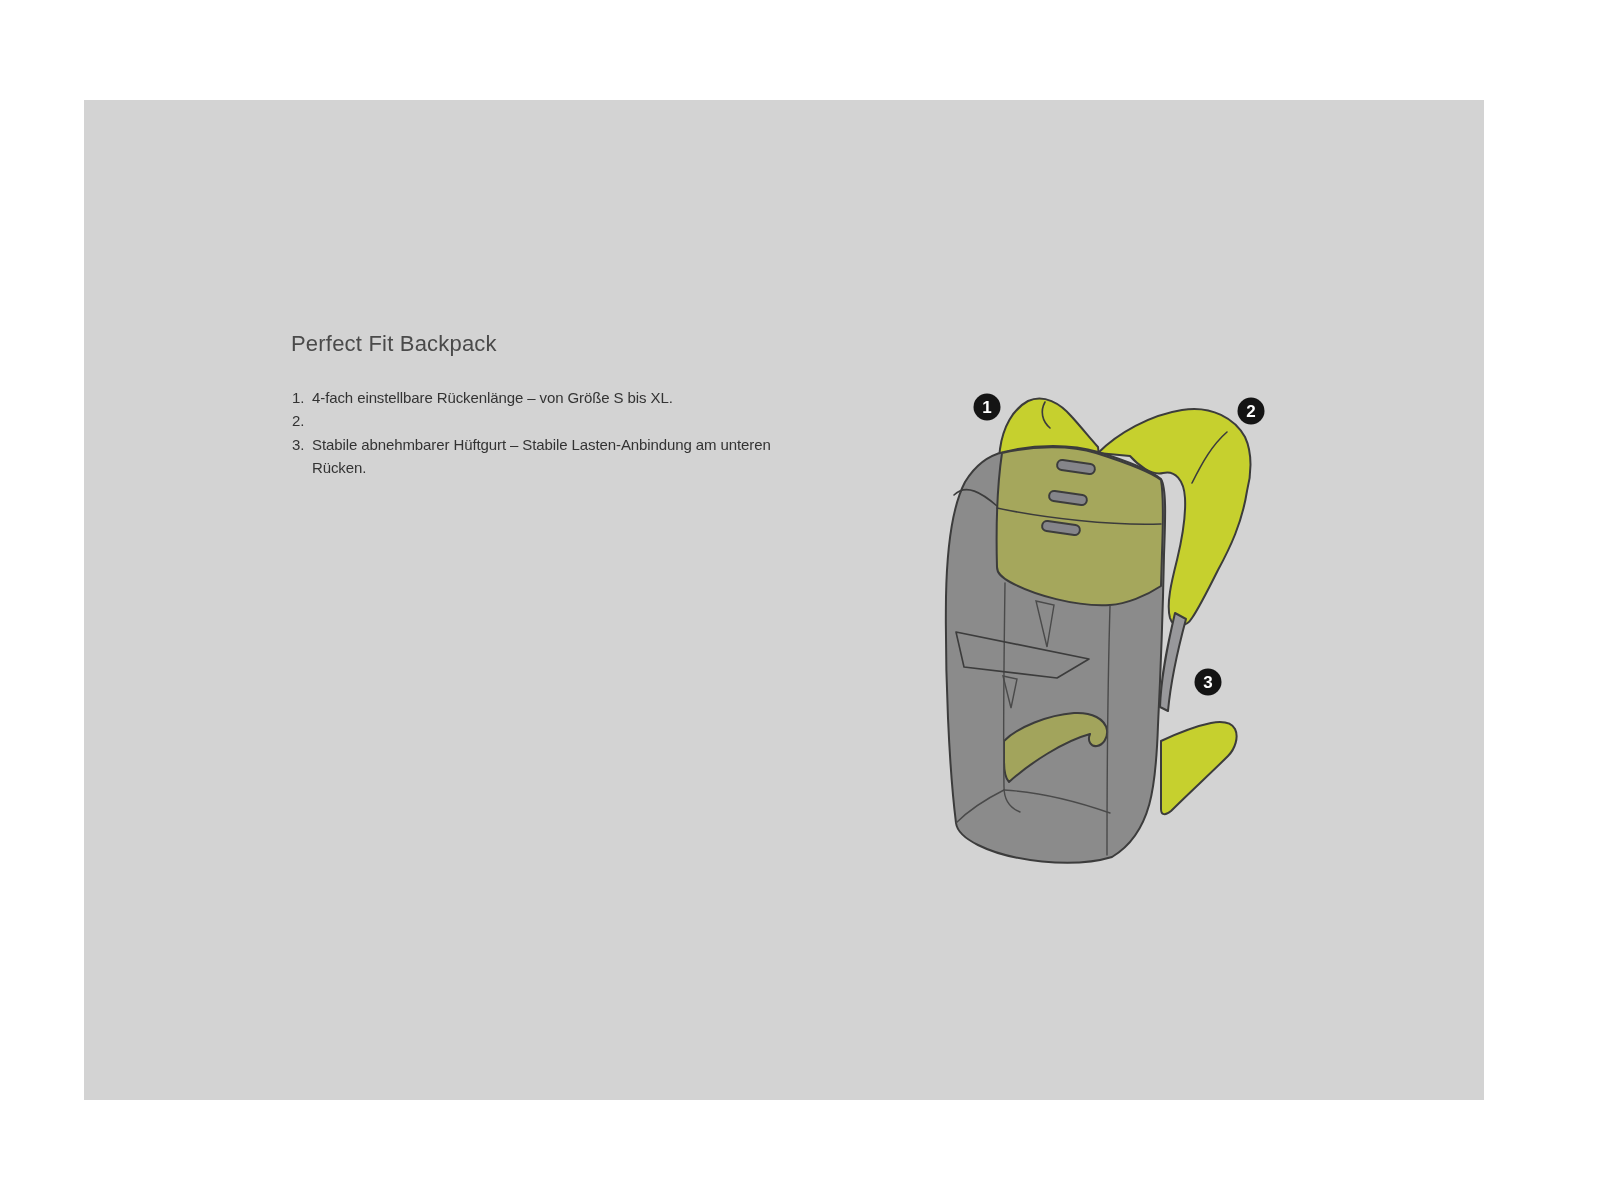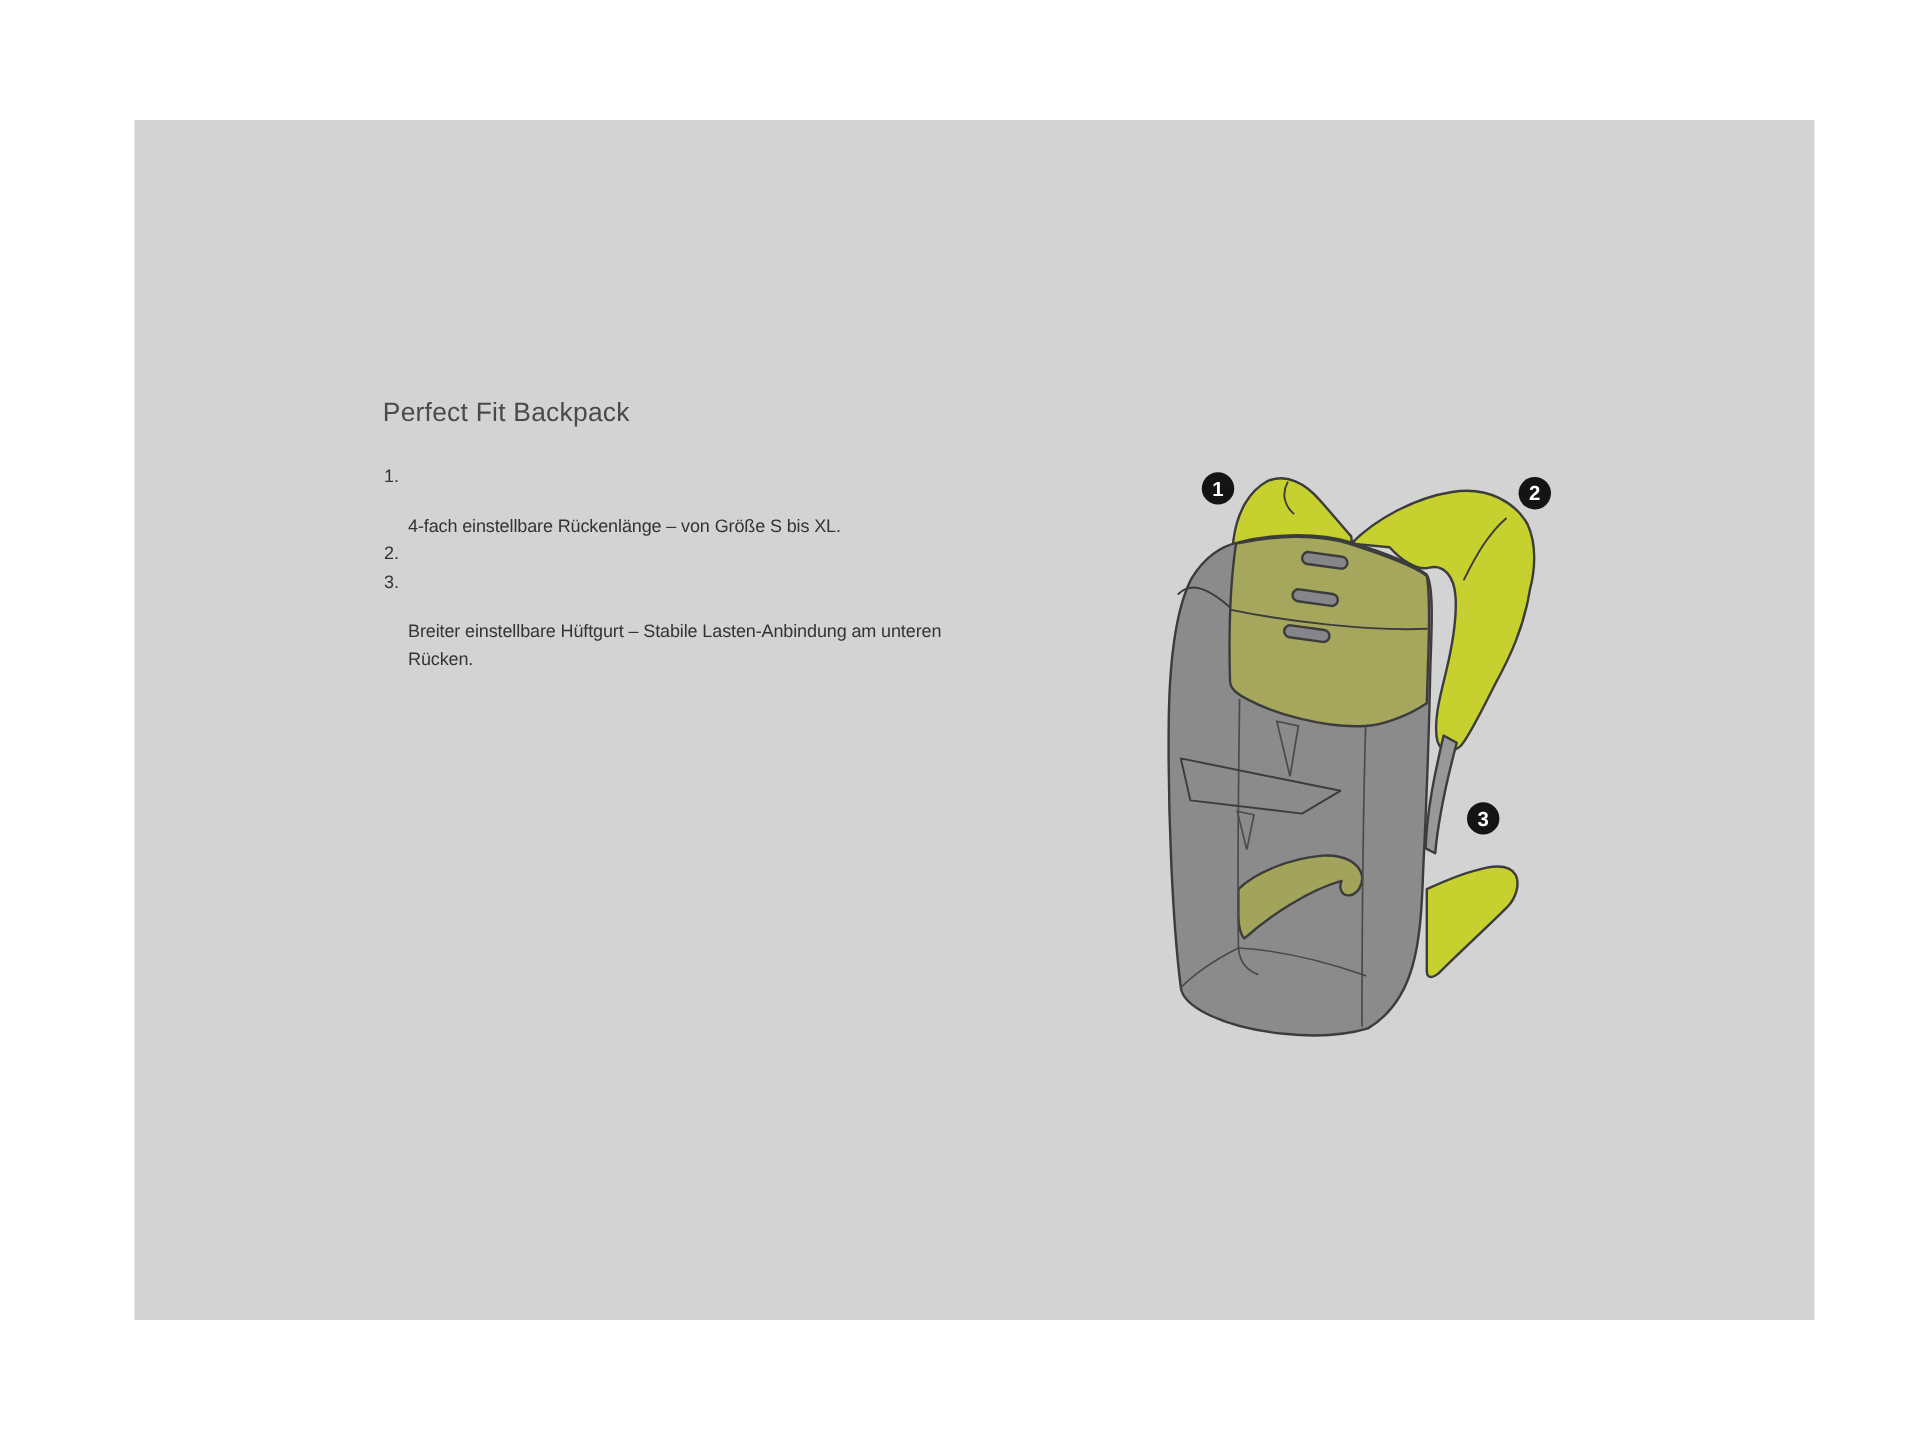--- a/index.html
+++ b/index.html
@@ -4,42 +4,42 @@
 <style>
   html,body{margin:0;padding:0;}
   body{
     width:1600px;height:1200px;
     background:#ffffff;
     font-family:"Liberation Sans","DejaVu Sans",sans-serif;
     position:relative;
     overflow:hidden;
   }
   .stage{
-    position:absolute;left:112px;top:100px;
+    position:absolute;left:84px;top:100px;
     width:1400px;height:1000px;
     background:#d3d3d3;
   }
   .page-title{
     position:absolute;left:207px;top:231px;
     margin:0;
     font-size:22px;font-weight:300;
     letter-spacing:.2px;
     color:#4a4a4a;
     line-height:1.2;
     white-space:nowrap;
   }
   .feature-list{
     position:absolute;left:208px;top:286px;
     font-size:15px;letter-spacing:-.1px;
     color:#333333;
     line-height:23.4px;
   }
   .feature-item{display:flex;}
   .feature-num{width:20px;flex:none;}
-  .feature-lines{white-space:nowrap;margin-top:41px;}
+  .feature-lines{white-space:nowrap;}
   .illustration{
     position:absolute;left:830px;top:275px;
     width:360px;height:500px;
   }
   
   .ol{stroke:#3c3c3c;stroke-width:2;stroke-linejoin:round;stroke-linecap:round;}
   .tl{stroke:#4a4a4a;stroke-width:1.4;fill:none;stroke-linecap:round;}
   .tl2{stroke:#3c3c3c;stroke-width:1.6;fill:none;stroke-linecap:round;stroke-linejoin:round;}
   .marker-label{
     font-family:"Liberation Sans","DejaVu Sans",sans-serif;
@@ -60,21 +60,21 @@
       <span class="feature-lines">
         <div>4-fach einstellbare Rückenlänge – von Größe S bis XL.</div>
       </span>
     </div>
     <div class="feature-item">
       <span class="feature-num">2.</span>
     </div>
     <div class="feature-item">
       <span class="feature-num">3.</span>
       <span class="feature-lines">
-        <div>Breiter einstellbare Hüftgurt – Stabile Lasten-Anbindung am unteren</div>
+        <div>Stabile abnehmbarer Hüftgurt – Stabile Lasten-Anbindung am unteren</div>
         <div>Rücken.</div>
       </span>
     </div>
   </div>
 
   <svg class="illustration" viewBox="0 0 360 500" xmlns="http://www.w3.org/2000/svg">
 
     <g>
       <path class="ol" fill="#c6d02e" d="M 86 74 C 89 52 99 34 114 26 C 130 19 146 28 158 42 C 167 52 176 63 184 72 L 186 90 L 84 92 Z"></path>
       <path class="tl2" d="M 131 27 C 126 36 128 46 136 53"></path>

